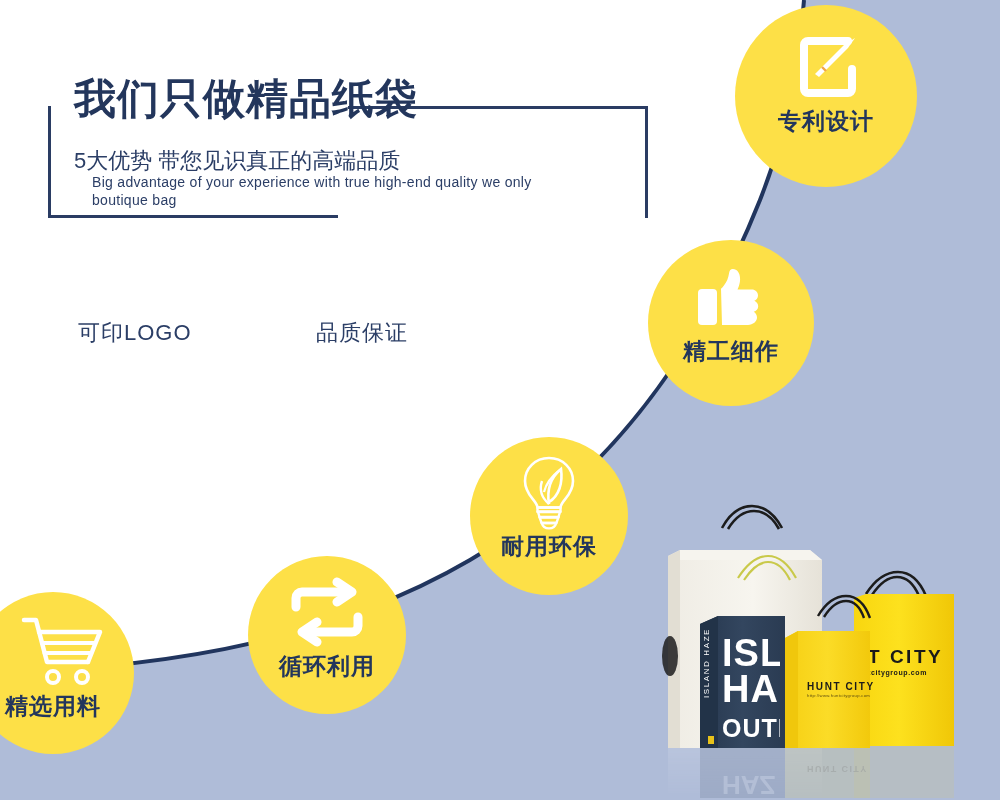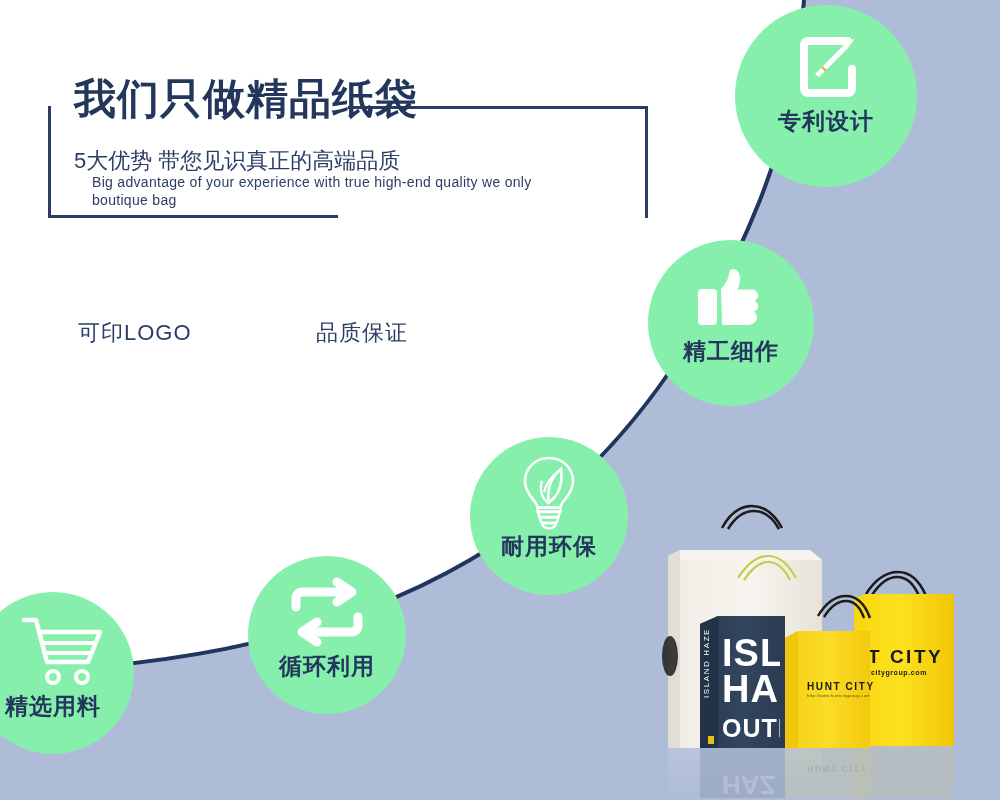--- a/index.html
+++ b/index.html
@@ -67,21 +67,21 @@
   }
   .feat-row{display:flex;margin-bottom:26px;}
   .feat-cell{
     width:238px;
     font-size:22px;color:#2b3e66;letter-spacing:1px;
     white-space:nowrap;
   }
   .feat-cell.second{width:auto;}
 
   
-  .badge{position:absolute;border-radius:50%;background:#86efac;}
+  .badge{position:absolute;border-radius:50%;background:#fde047;}
   .badge .icon-wrap{
     position:absolute;left:0;right:0;display:flex;
     align-items:center;justify-content:center;
   }
   .badge .badge-label{
     position:absolute;left:0;right:0;text-align:center;
     font-size:23px;font-weight:bold;color:#23365c;
     letter-spacing:1px;white-space:nowrap;
   }
 

